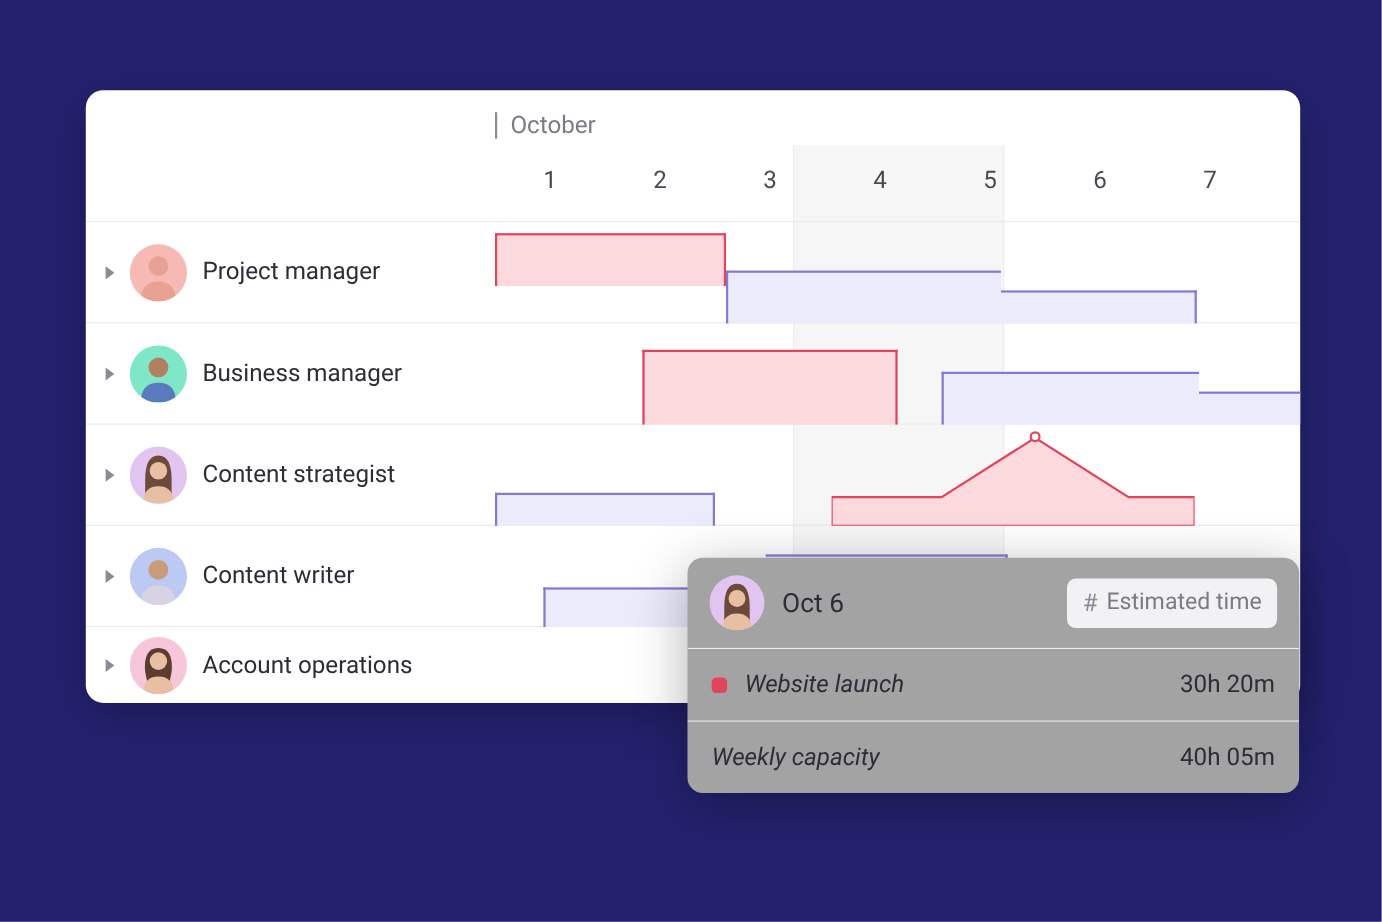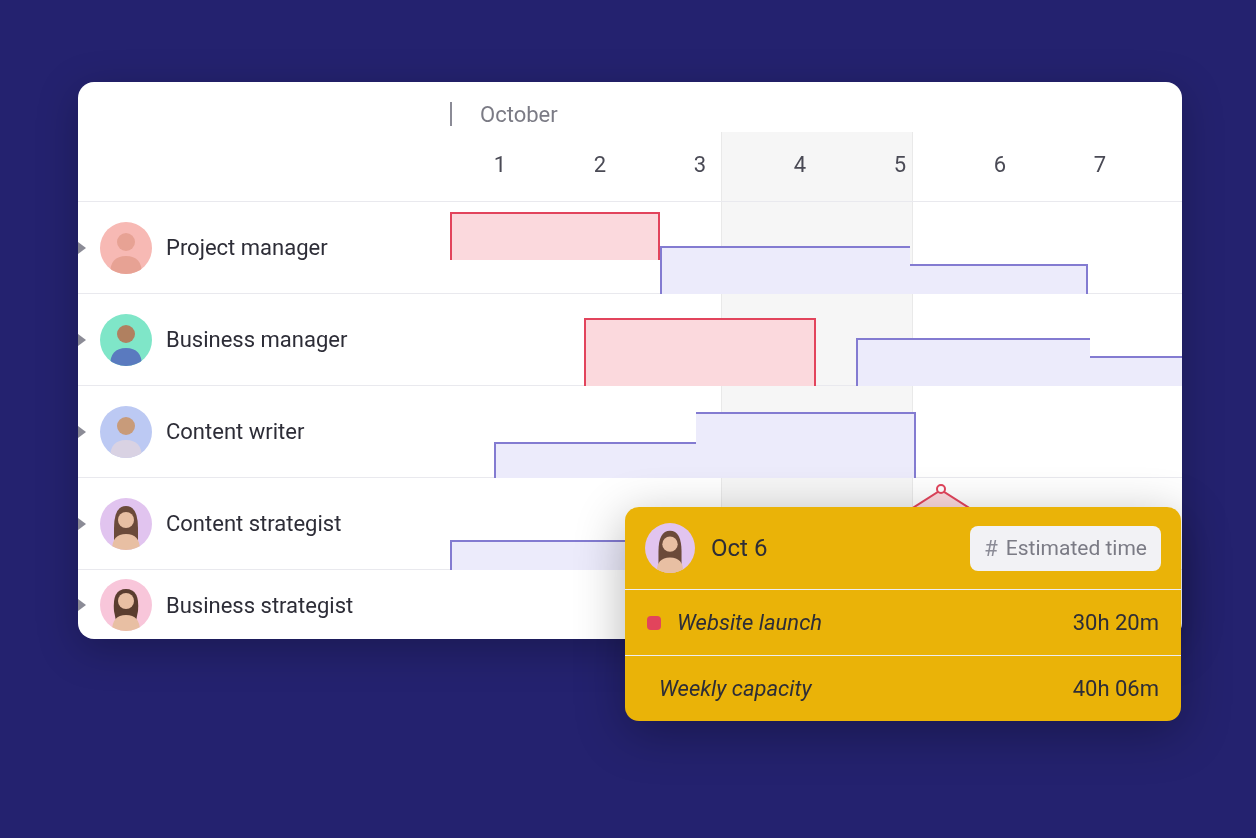--- a/index.html
+++ b/index.html
@@ -27,21 +27,21 @@
       height: 120px;
       border-bottom: 1px solid #e9e9ee;
     }
     .month-marker {
       position: absolute;
       left: 372px;
       top: 16px;
       height: 32px;
       display: flex;
       align-items: center;
-      gap: 28px;
+      gap: 12px;
     }
     .month-tick {
       width: 2px;
       height: 24px;
       background: #8b8b96;
     }
     .month-label {
       font-size: 22px;
       color: #7b7b85;
     }
@@ -76,20 +76,21 @@
       height: 92px;
       border-bottom: 1px solid #e9e9ee;
       position: relative;
       display: flex;
       align-items: center;
     }
     .row:last-child { border-bottom: none; }
     .row-left {
       display: flex;
       align-items: center;
+      padding-left: 18px;
       width: 372px;
       gap: 14px;
     }
     .expand {
       width: 0; height: 0;
       border-top: 6px solid transparent;
       border-bottom: 6px solid transparent;
       border-left: 8px solid #8b8b96;
     }
     .avatar {
@@ -142,21 +143,21 @@
       width: 10px; height: 10px;
       border-radius: 50%;
       background: #fff;
       border: 2px solid #e2445c;
     }
     .tooltip {
       position: absolute;
       left: 625px;
       top: 507px;
       width: 556px;
-      background: #eab308;
+      background: #a3a3a3;
       border-radius: 14px;
       box-shadow: 0 12px 50px rgba(0,0,0,0.3);
       overflow: hidden;
     }
     .tooltip-header {
       display: flex;
       align-items: center;
       padding: 16px 20px;
       gap: 16px;
       border-bottom: 1px solid #ededf1;
@@ -186,21 +187,21 @@
       color: #8b8b96;
     }
     .tooltip-row {
       display: flex;
       align-items: center;
       padding: 20px 22px;
       font-size: 22px;
       color: #2d2d37;
       border-bottom: 1px solid #ededf1;
     }
-    .tooltip-row:last-child { border-bottom: none; margin-left: 12px; }
+    .tooltip-row:last-child { border-bottom: none; }
     .tooltip-dot {
       width: 14px; height: 14px;
       border-radius: 4px;
       background: #e2445c;
       margin-right: 16px;
     }
     .tooltip-row-label { flex: 1; font-style: italic; }
     .tooltip-row-value { font-weight: 400; }
   </style>
 </head>
@@ -261,66 +262,66 @@
       <div class="bars">
         <div class="bar bar-pink" style="left:134px; width:232px; top:24px; height:68px;"></div>
         <div class="bar bar-purple bar-purple-step" style="left:406px; width:234px; top:44px; height:48px;"></div>
         <div class="bar bar-purple-step2" style="left:640px; width:120px; top:62px; height:30px;"></div>
       </div>
     </div>
 
     <div class="row">
       <div class="row-left">
         <div class="expand"></div>
-        <div class="avatar" style="background:#bcc9f3;">
-          <svg viewBox="0 0 52 52">
-              <circle cx="26" cy="20" r="9" fill="#c89b7a"></circle>
-              <path d="M10 52 Q10 34 26 34 Q42 34 42 52 Z" fill="#d9d2e3"></path>
-            </svg>
-        </div>
-        <span class="role">Content writer</span>
-      </div>
-      <div class="bars">
-        <div class="bar bar-purple bar-purple-step" style="left:44px; width:202px; top:56px; height:36px;"></div>
-        <div class="bar bar-purple-step2" style="left:246px; width:220px; top:26px; height:66px;"></div>
-      </div>
-    </div>
-
-    <div class="row">
-      <div class="row-left">
-        <div class="expand"></div>
         <div class="avatar" style="background:#e1c4ef;">
           <svg viewBox="0 0 52 52">
               <path d="M14 30 Q14 8 26 8 Q38 8 38 30 L38 44 L14 44 Z" fill="#6b4a3a"></path>
               <circle cx="26" cy="22" r="8" fill="#e8bfa3"></circle>
               <path d="M12 52 Q12 36 26 36 Q40 36 40 52 Z" fill="#e8bfa3"></path>
             </svg>
         </div>
         <span class="role">Content strategist</span>
       </div>
       <div class="bars">
         <div class="bar bar-purple" style="left:0px; width:200px; top:62px; height:30px;"></div>
         <svg class="peak-line" style="left:306px; top:6px; width:330px; height:86px;" viewBox="0 0 330 86">
           <path d="M0 60 L100 60 L185 6 L270 60 L330 60 L330 86 L0 86 Z"></path>
         </svg>
         <div class="peak-dot" style="left:486px; top:6px;"></div>
       </div>
     </div>
 
+    <div class="row">
+      <div class="row-left">
+        <div class="expand"></div>
+        <div class="avatar" style="background:#bcc9f3;">
+          <svg viewBox="0 0 52 52">
+              <circle cx="26" cy="20" r="9" fill="#c89b7a"></circle>
+              <path d="M10 52 Q10 34 26 34 Q42 34 42 52 Z" fill="#d9d2e3"></path>
+            </svg>
+        </div>
+        <span class="role">Content writer</span>
+      </div>
+      <div class="bars">
+        <div class="bar bar-purple bar-purple-step" style="left:44px; width:202px; top:56px; height:36px;"></div>
+        <div class="bar bar-purple-step2" style="left:246px; width:220px; top:26px; height:66px;"></div>
+      </div>
+    </div>
+
     <div class="row" style="height:70px;">
       <div class="row-left">
         <div class="expand"></div>
         <div class="avatar" style="background:#f8c6da;">
           <svg viewBox="0 0 52 52">
               <path d="M14 32 Q12 10 26 10 Q40 10 38 32 L36 42 L16 42 Z" fill="#5a3d2f"></path>
               <circle cx="26" cy="22" r="8" fill="#e8bfa3"></circle>
               <path d="M12 52 Q12 36 26 36 Q40 36 40 52 Z" fill="#e8bfa3"></path>
             </svg>
         </div>
-        <span class="role">Business strategist</span>
+        <span class="role">Account operations</span>
       </div>
     </div>
 
   </div>
 </div>
 
 <div class="tooltip">
   <div class="tooltip-header">
     <div class="tooltip-avatar avatar" style="background:#e1c4ef;">
       <svg viewBox="0 0 52 52">
@@ -335,15 +336,15 @@
       <span>Estimated time</span>
     </div>
   </div>
   <div class="tooltip-row">
     <div class="tooltip-dot"></div>
     <span class="tooltip-row-label">Website launch</span>
     <span class="tooltip-row-value">30h 20m</span>
   </div>
   <div class="tooltip-row">
     <span class="tooltip-row-label" style="margin-left:0;">Weekly capacity</span>
-    <span class="tooltip-row-value">40h 06m</span>
+    <span class="tooltip-row-value">40h 05m</span>
   </div>
 </div>
 
 </body></html>

